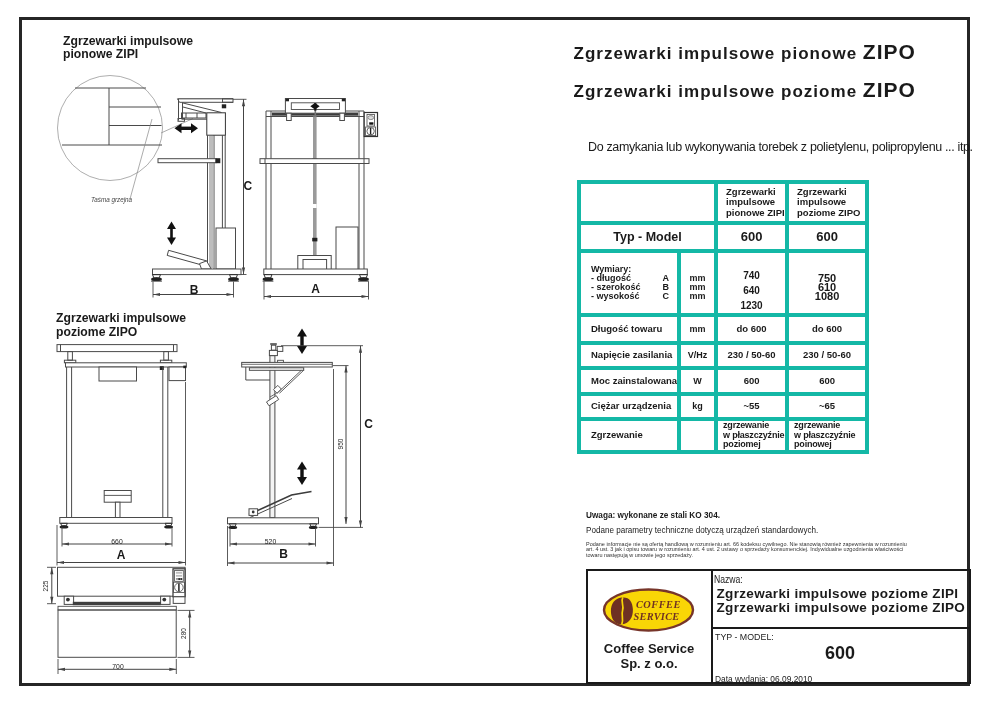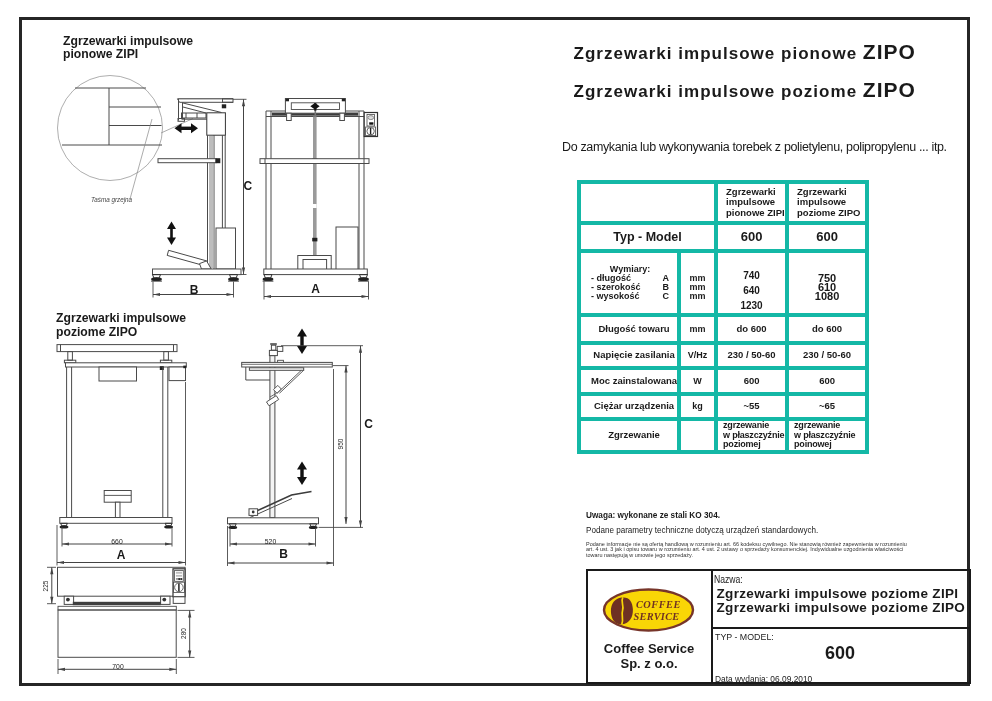--- a/index.html
+++ b/index.html
@@ -6,25 +6,25 @@
   body{width:992px;height:701px;position:relative;overflow:hidden;
        font-family:"Liberation Sans",sans-serif;color:#1a1a1a;}
   .abs{position:absolute;}
   #frame{left:19px;top:17px;width:951px;height:669px;border:3px solid #262626;box-sizing:border-box;}
   #svgov{left:0;top:0;width:992px;height:701px;}
   #tl-title{left:63px;top:35.2px;font-weight:bold;font-size:12.2px;line-height:13.2px;}
   #zipo-title{left:56px;top:312px;font-weight:bold;font-size:12.2px;line-height:13.8px;}
   #main-t1{left:573.5px;top:40.4px;font-weight:bold;font-size:17px;letter-spacing:1.02px;}
   #main-t2{left:573.5px;top:78.4px;font-weight:bold;font-size:17px;letter-spacing:1.02px;}
   .big{font-size:21px;}
-  #desc{left:562px;top:139.5px;font-size:12.5px;letter-spacing:-0.35px;}
+  #desc{left:588px;top:139.5px;font-size:12.5px;letter-spacing:-0.35px;}
   #spec{left:577px;top:180px;border-collapse:collapse;table-layout:fixed;}
   #spec td{border:4px solid #14b8a6;padding:0;vertical-align:middle;font-weight:bold;
            font-size:9.5px;line-height:10.5px;overflow:hidden;white-space:nowrap;}
-  #spec .lab{padding-left:10px;text-align:center;}
+  #spec .lab{padding-left:10px;}
   #spec .ctr{text-align:center;}
   #uwaga{left:586px;top:509px;font-weight:bold;font-size:9.8px;transform:scaleX(.84);transform-origin:0 0;white-space:pre;}
   #podane{left:586px;top:524px;font-size:9.9px;transform:scaleX(.82);transform-origin:0 0;white-space:pre;}
   #fine{left:586px;top:541.5px;font-size:5.65px;line-height:5.75px;color:#333;white-space:pre;transform:scaleX(.97);transform-origin:0 0;}
   #tblock{left:586px;top:569px;width:385px;height:115px;border:2px solid #1a1a1a;box-sizing:border-box;}
   #tb-vdiv{left:711px;top:569px;width:2px;height:115px;background:#1a1a1a;}
   #tb-hdiv{left:711px;top:626.5px;width:260px;height:2px;background:#1a1a1a;}
   #nazwa{left:714px;top:573.3px;font-size:10.5px;color:#222;transform:scaleX(.82);transform-origin:0 0;white-space:pre;}
   #tb-bold{left:716.5px;top:586.8px;font-weight:bold;font-size:13.5px;line-height:14.3px;letter-spacing:.33px;white-space:pre;}
   #typmodel{left:714.8px;top:631px;font-size:9.5px;color:#222;transform:scaleX(.93);transform-origin:0 0;white-space:pre;}

